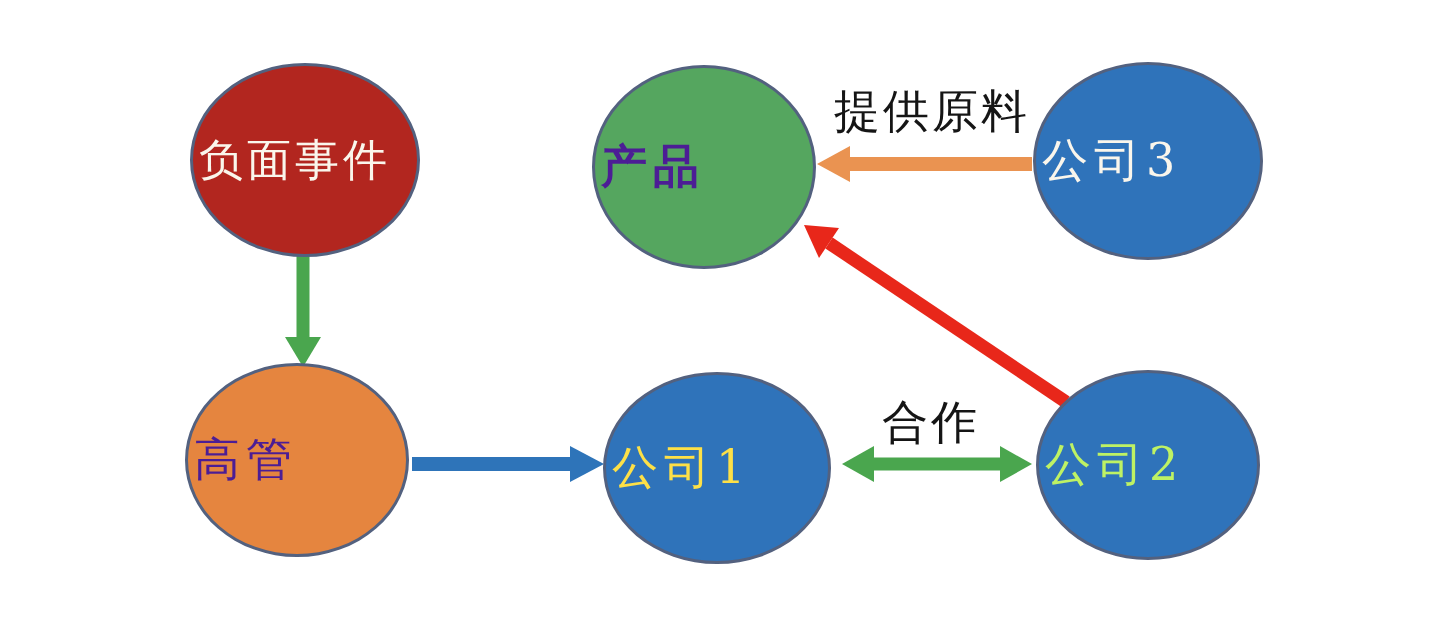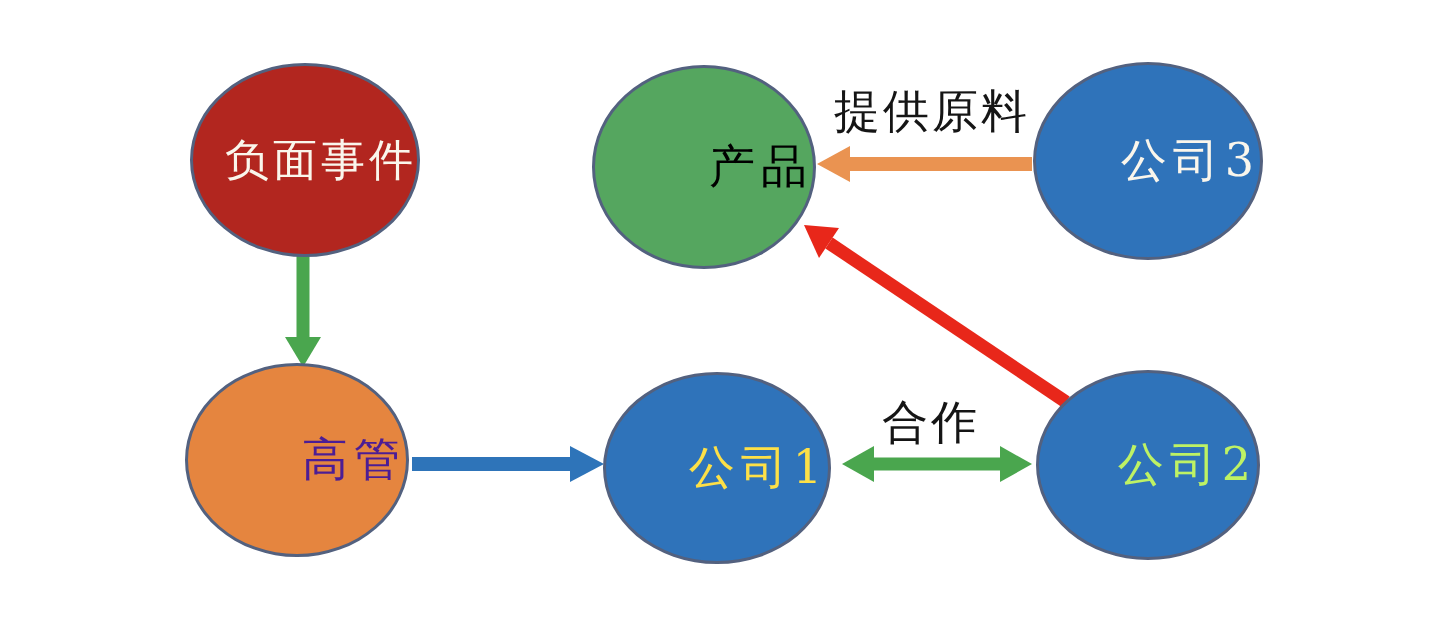--- a/index.html
+++ b/index.html
@@ -21,21 +21,21 @@
     width: 1452px;
     height: 632px;
     z-index: 1;
   }
   .node {
     position: absolute;
     border-radius: 50%;
     border: 3px solid #0ea5e9;
     display: flex;
     align-items: center;
-    justify-content: flex-end;
+    justify-content: flex-start;
     box-sizing: border-box;
     z-index: 2;
   }
   .node-label {
     color: #faf6ec;
     font-size: 46px;
     letter-spacing: 6px;
     text-indent: 6px;
     white-space: nowrap;
     text-align: center;
@@ -89,21 +89,21 @@
 
   <div class="node" style="left: 190px; top: 63px; width: 230px; height: 194px; background-color: rgb(178, 38, 31); border-color: rgb(83, 97, 127);">
     <span class="node-label small" style="color: rgb(250, 246, 236);">负面事件</span>
   </div>
 
   <div class="node" style="left: 185px; top: 363px; width: 224px; height: 194px; background-color: rgb(229, 133, 63); border-color: rgb(83, 97, 127);">
     <span class="node-label" style="color: #4c1d95;">高管</span>
   </div>
 
   <div class="node" style="left: 592px; top: 65px; width: 224px; height: 204px; background-color: rgb(85, 166, 95); border-color: rgb(83, 97, 127);">
-    <span class="node-label" style="color: #000000;">产品</span>
+    <span class="node-label" style="color: #4c1d95; font-weight: bold;">产品</span>
   </div>
 
   <div class="node" style="left: 603px; top: 372px; width: 228px; height: 192px; background-color: rgb(47, 115, 186); border-color: rgb(83, 97, 127);">
     <span class="node-label" style="color: #fde047;">公司1</span>
   </div>
 
   <div class="node" style="left: 1036px; top: 370px; width: 224px; height: 190px; background-color: rgb(47, 115, 186); border-color: rgb(83, 97, 127);">
     <span class="node-label" style="color: #bef264;">公司2</span>
   </div>
 

